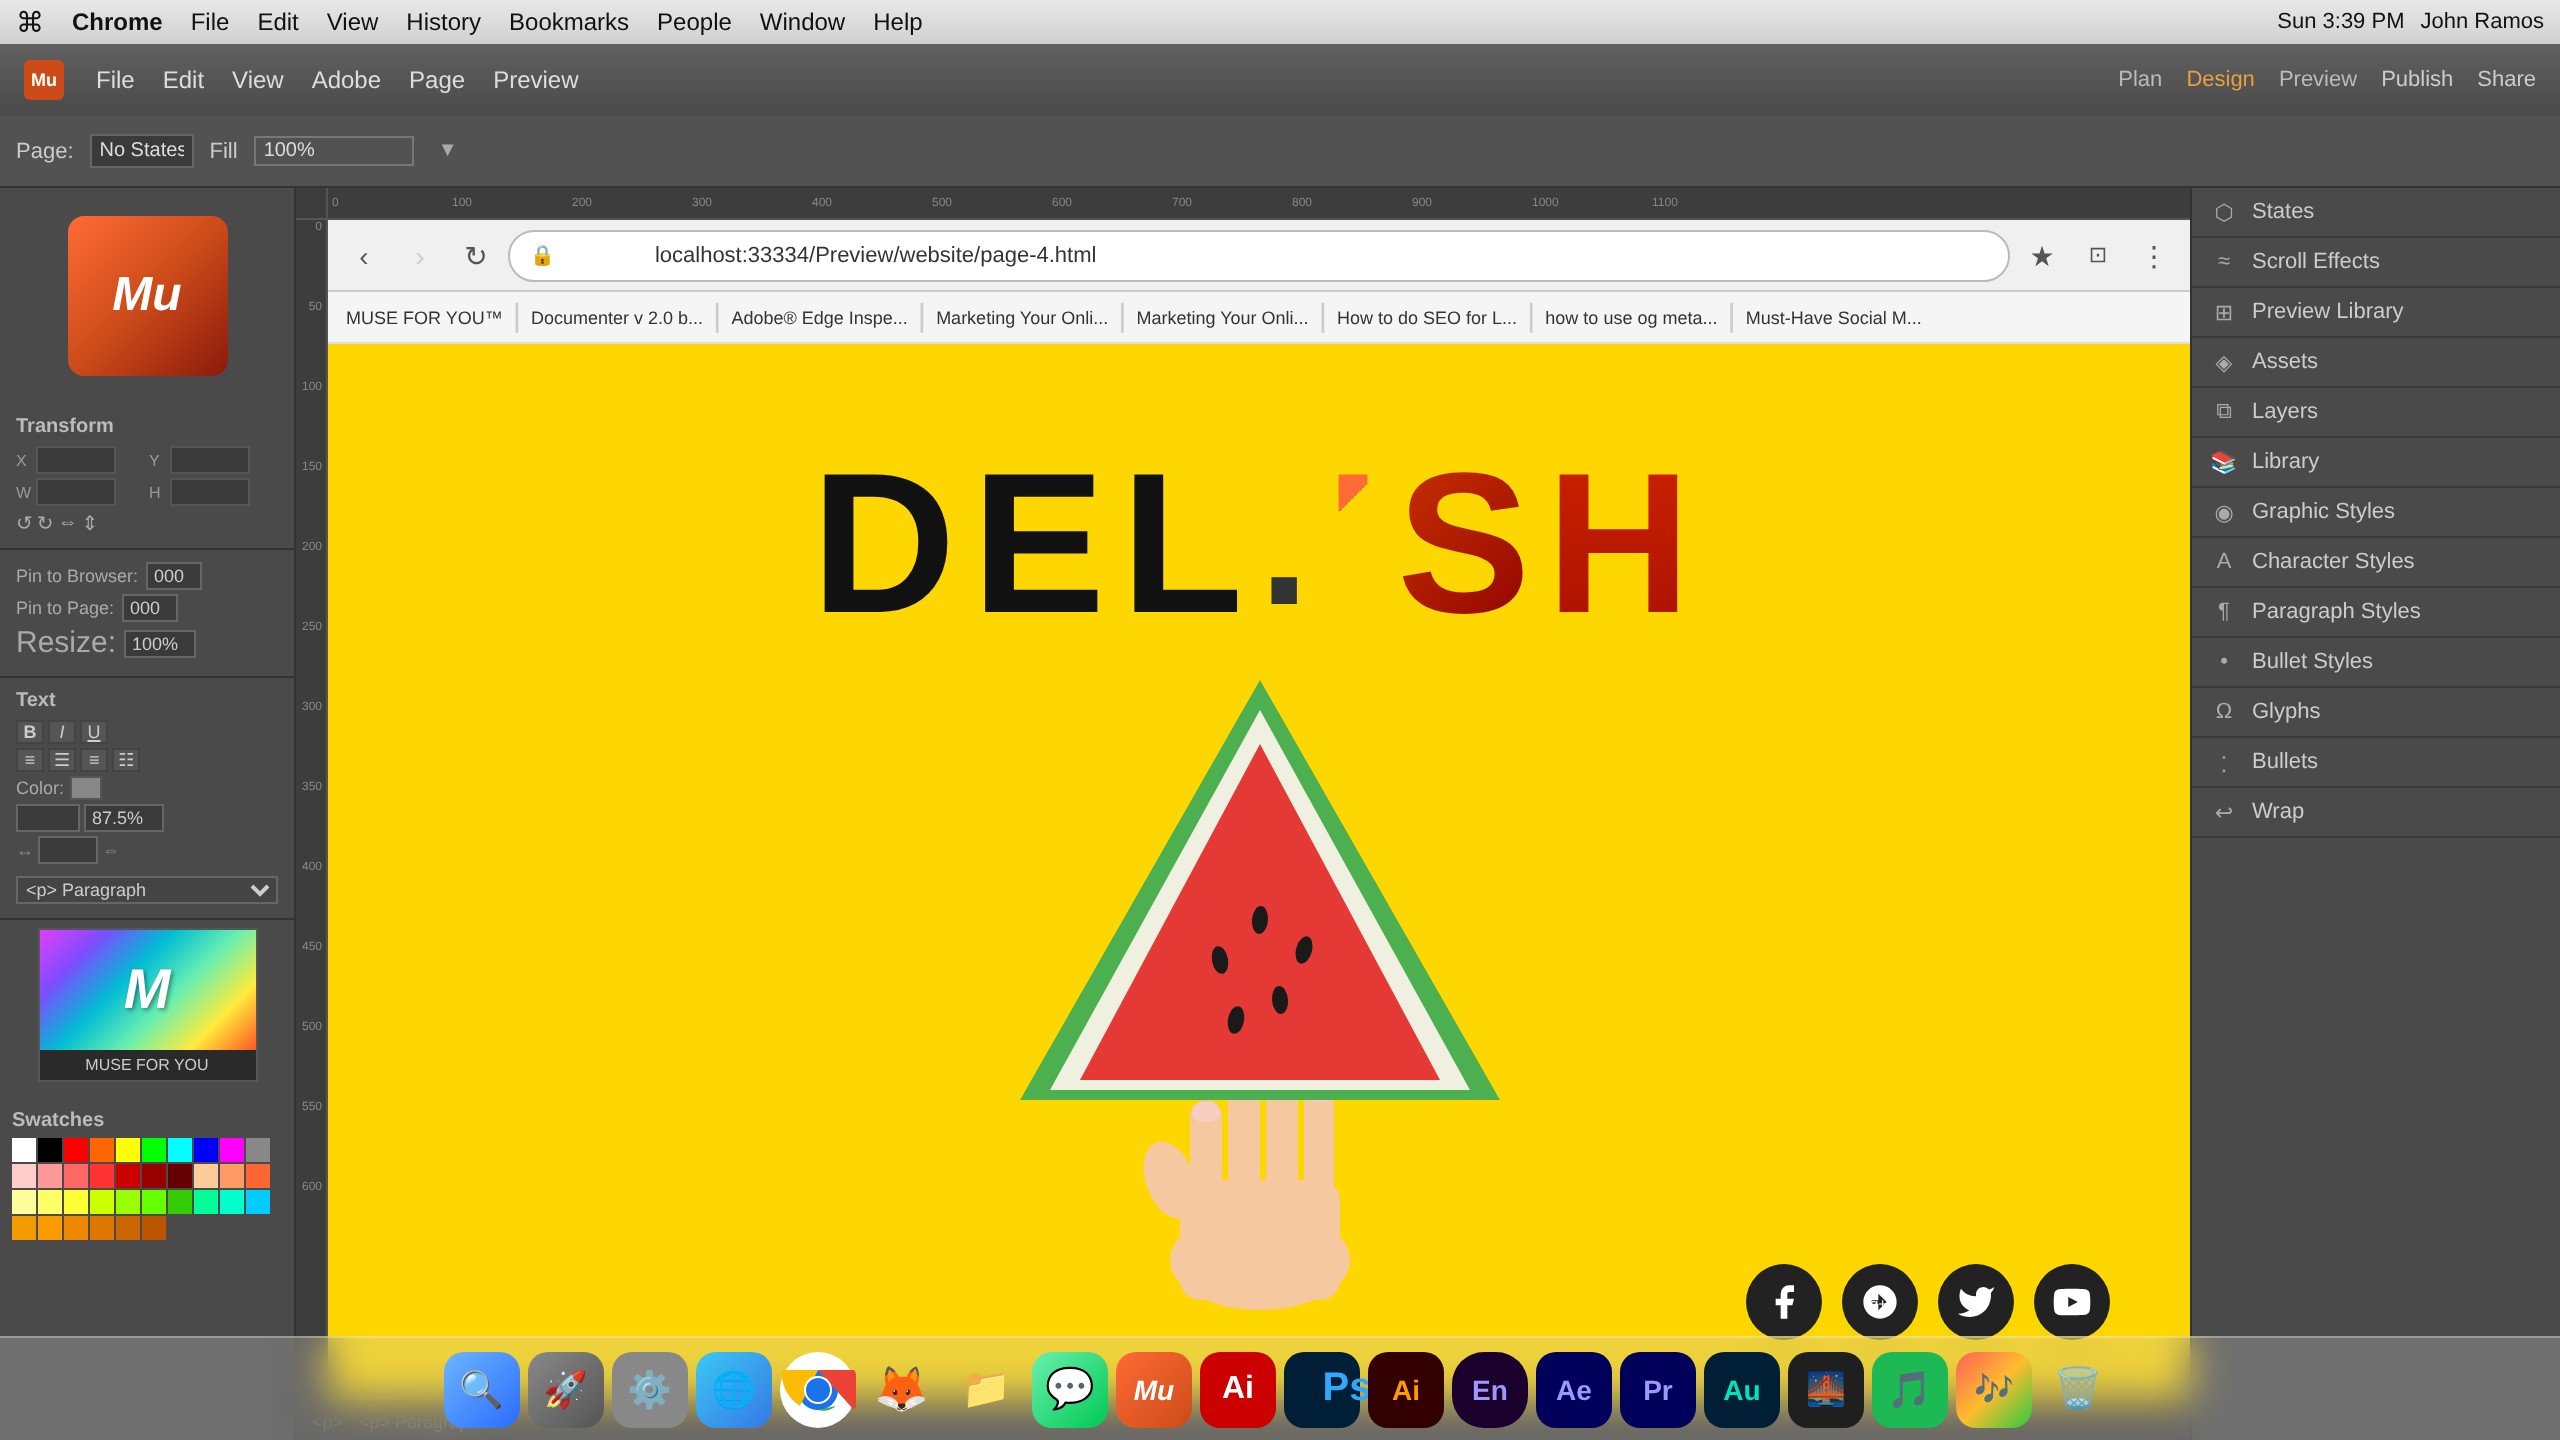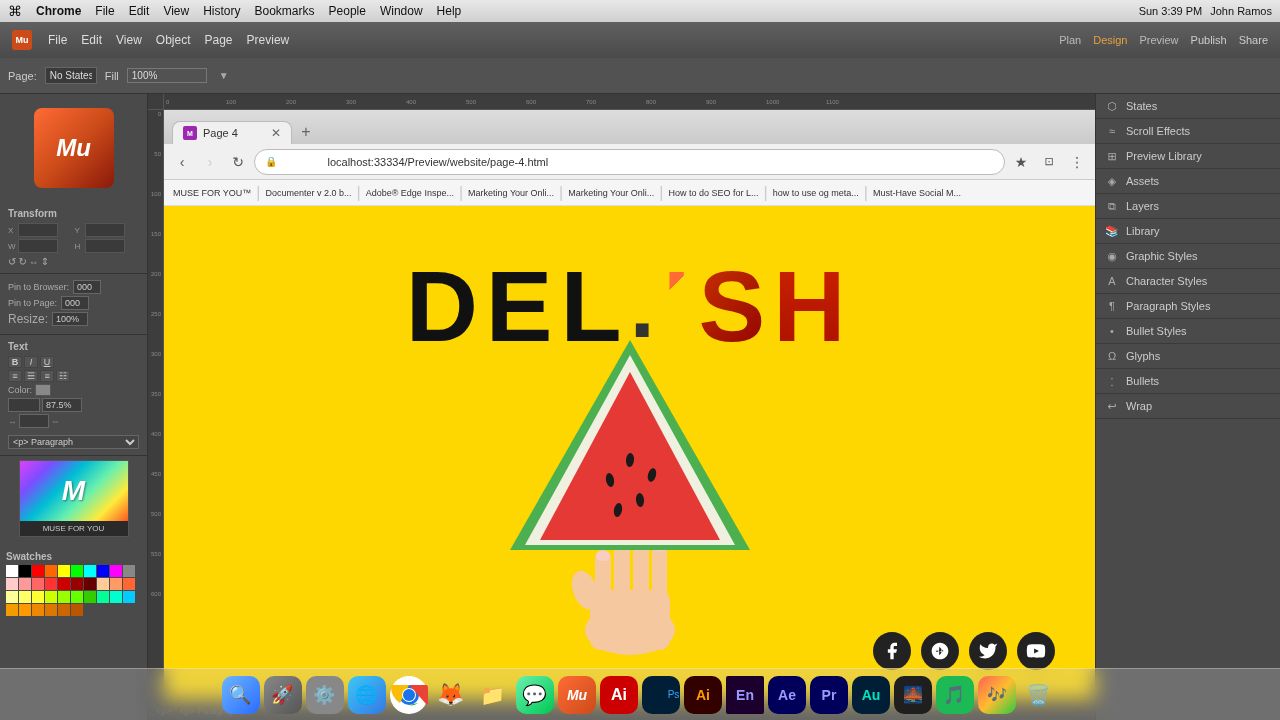--- a/index.html
+++ b/index.html
@@ -254,21 +254,21 @@
 <div class="muse-window">
 
   <div class="muse-titlebar">
     <div class="muse-logo">
       <span>Mu</span>
     </div>
     <div class="muse-title-menu">
       <span>File</span>
       <span>Edit</span>
       <span>View</span>
-      <span>Object</span>
+      <span>Adobe</span>
       <span>Page</span>
       <span>Preview</span>
     </div>
     <div class="muse-title-right">
       <span class="muse-title-btn">Plan</span>
       <span class="muse-title-btn active">Design</span>
       <span class="muse-title-btn">Preview</span>
       <span class="muse-title-btn" style="color:#ccc;">Publish</span>
       <span class="muse-title-btn" style="color:#ccc;">Share</span>
     </div>
@@ -324,21 +324,21 @@
       <div class="panel-section">
         <div class="pin-row">
           <span class="panel-label" style="font-size:9px;color:#aaa;width:auto;">Pin to Browser:</span>
           <input type="text" class="panel-mini-input" value="000" style="width: 28px;">
         </div>
         <div class="pin-row">
           <span class="panel-label" style="font-size:9px;color:#aaa;width:auto;">Pin to Page:</span>
           <input type="text" class="panel-mini-input" value="000" style="width: 28px;">
         </div>
         <div class="pin-row">
-          <span class="panel-label" style="font-size:12px;color:#aaa;width:auto;">Resize:</span>
+          <span class="panel-label" style="font-size:15px;color:#aaa;width:auto;">Resize:</span>
           <input type="text" class="panel-mini-input" value="100%" style="width: 36px;">
         </div>
       </div>
 
       <div class="panel-section">
         <div class="panel-title">Text</div>
 
         <div class="text-tool-row">
           <button class="text-btn" style="font-weight:700;">B</button>
           <button class="text-btn" style="font-style:italic;">I</button>
@@ -461,30 +461,20 @@
           <div class="v-ruler-num">400</div>
           <div class="v-ruler-num">450</div>
           <div class="v-ruler-num">500</div>
           <div class="v-ruler-num">550</div>
           <div class="v-ruler-num">600</div>
         </div>
 
         <div class="canvas-area">
           <div class="chrome-browser">
 
-            <div class="chrome-tabs">
-              <div class="chrome-tab">
-                <div class="chrome-tab-favicon">
-                  <span>M</span>
-                </div>
-                <span>Page 4</span>
-                <span class="chrome-tab-close">✕</span>
-              </div>
-              <div class="chrome-new-tab">+</div>
-            </div>
 
             <div class="chrome-toolbar">
               <div class="chrome-nav-btn">‹</div>
               <div class="chrome-nav-btn" style="color:#ccc;">›</div>
               <div class="chrome-nav-btn">↻</div>
               <div class="chrome-address-bar">
                 <span class="chrome-address-secure">🔒</span>
                 <span style="font-size:11px;color:#333;margin-left:44px;">localhost:33334/Preview/website/page-4.html</span>
               </div>
               <div class="chrome-nav-btn">★</div>
@@ -688,26 +678,26 @@
   <div class="dock-icon" style="background:linear-gradient(135deg,#69f0ae,#00c853);border-radius:10px;">
     <span style="font-size:20px;">💬</span>
   </div>
   <div class="dock-icon" style="background:linear-gradient(135deg,#ff6b35,#cc4b19);border-radius:10px;">
     <span style="font-size:14px;color:white;font-weight:900;font-style:italic;">Mu</span>
   </div>
   <div class="dock-icon" style="background:#cc0000;border-radius:10px;">
     <span style="font-size:16px;color:white;font-weight:700;">Ai</span>
   </div>
   <div class="dock-icon" style="background:#001e36;border-radius:10px;">
-    <span style="font-size:10px;color:#31a8ff;font-weight:400;margin-left:25px;">Ps</span>
+    <span style="font-size:20px;color:#31a8ff;font-weight:700;margin-left:25px;">Ps</span>
   </div>
   <div class="dock-icon" style="background:#330000;border-radius:10px;">
     <span style="font-size:14px;color:#ff9a00;font-weight:700;">Ai</span>
   </div>
-  <div class="dock-icon" style="background:#1b002e;border-radius:2px;">
+  <div class="dock-icon" style="background:#1b002e;border-radius:16px;">
     <span style="font-size:14px;color:#9999ff;font-weight:700;">En</span>
   </div>
   <div class="dock-icon" style="background:#00005b;border-radius:10px;">
     <span style="font-size:14px;color:#9999ff;font-weight:700;">Ae</span>
   </div>
   <div class="dock-icon" style="background:#00005b;border-radius:10px;">
     <span style="font-size:14px;color:#9999ff;font-weight:700;">Pr</span>
   </div>
   <div class="dock-icon" style="background:#001e36;border-radius:10px;">
     <span style="font-size:14px;color:#00e4bb;font-weight:700;">Au</span>

